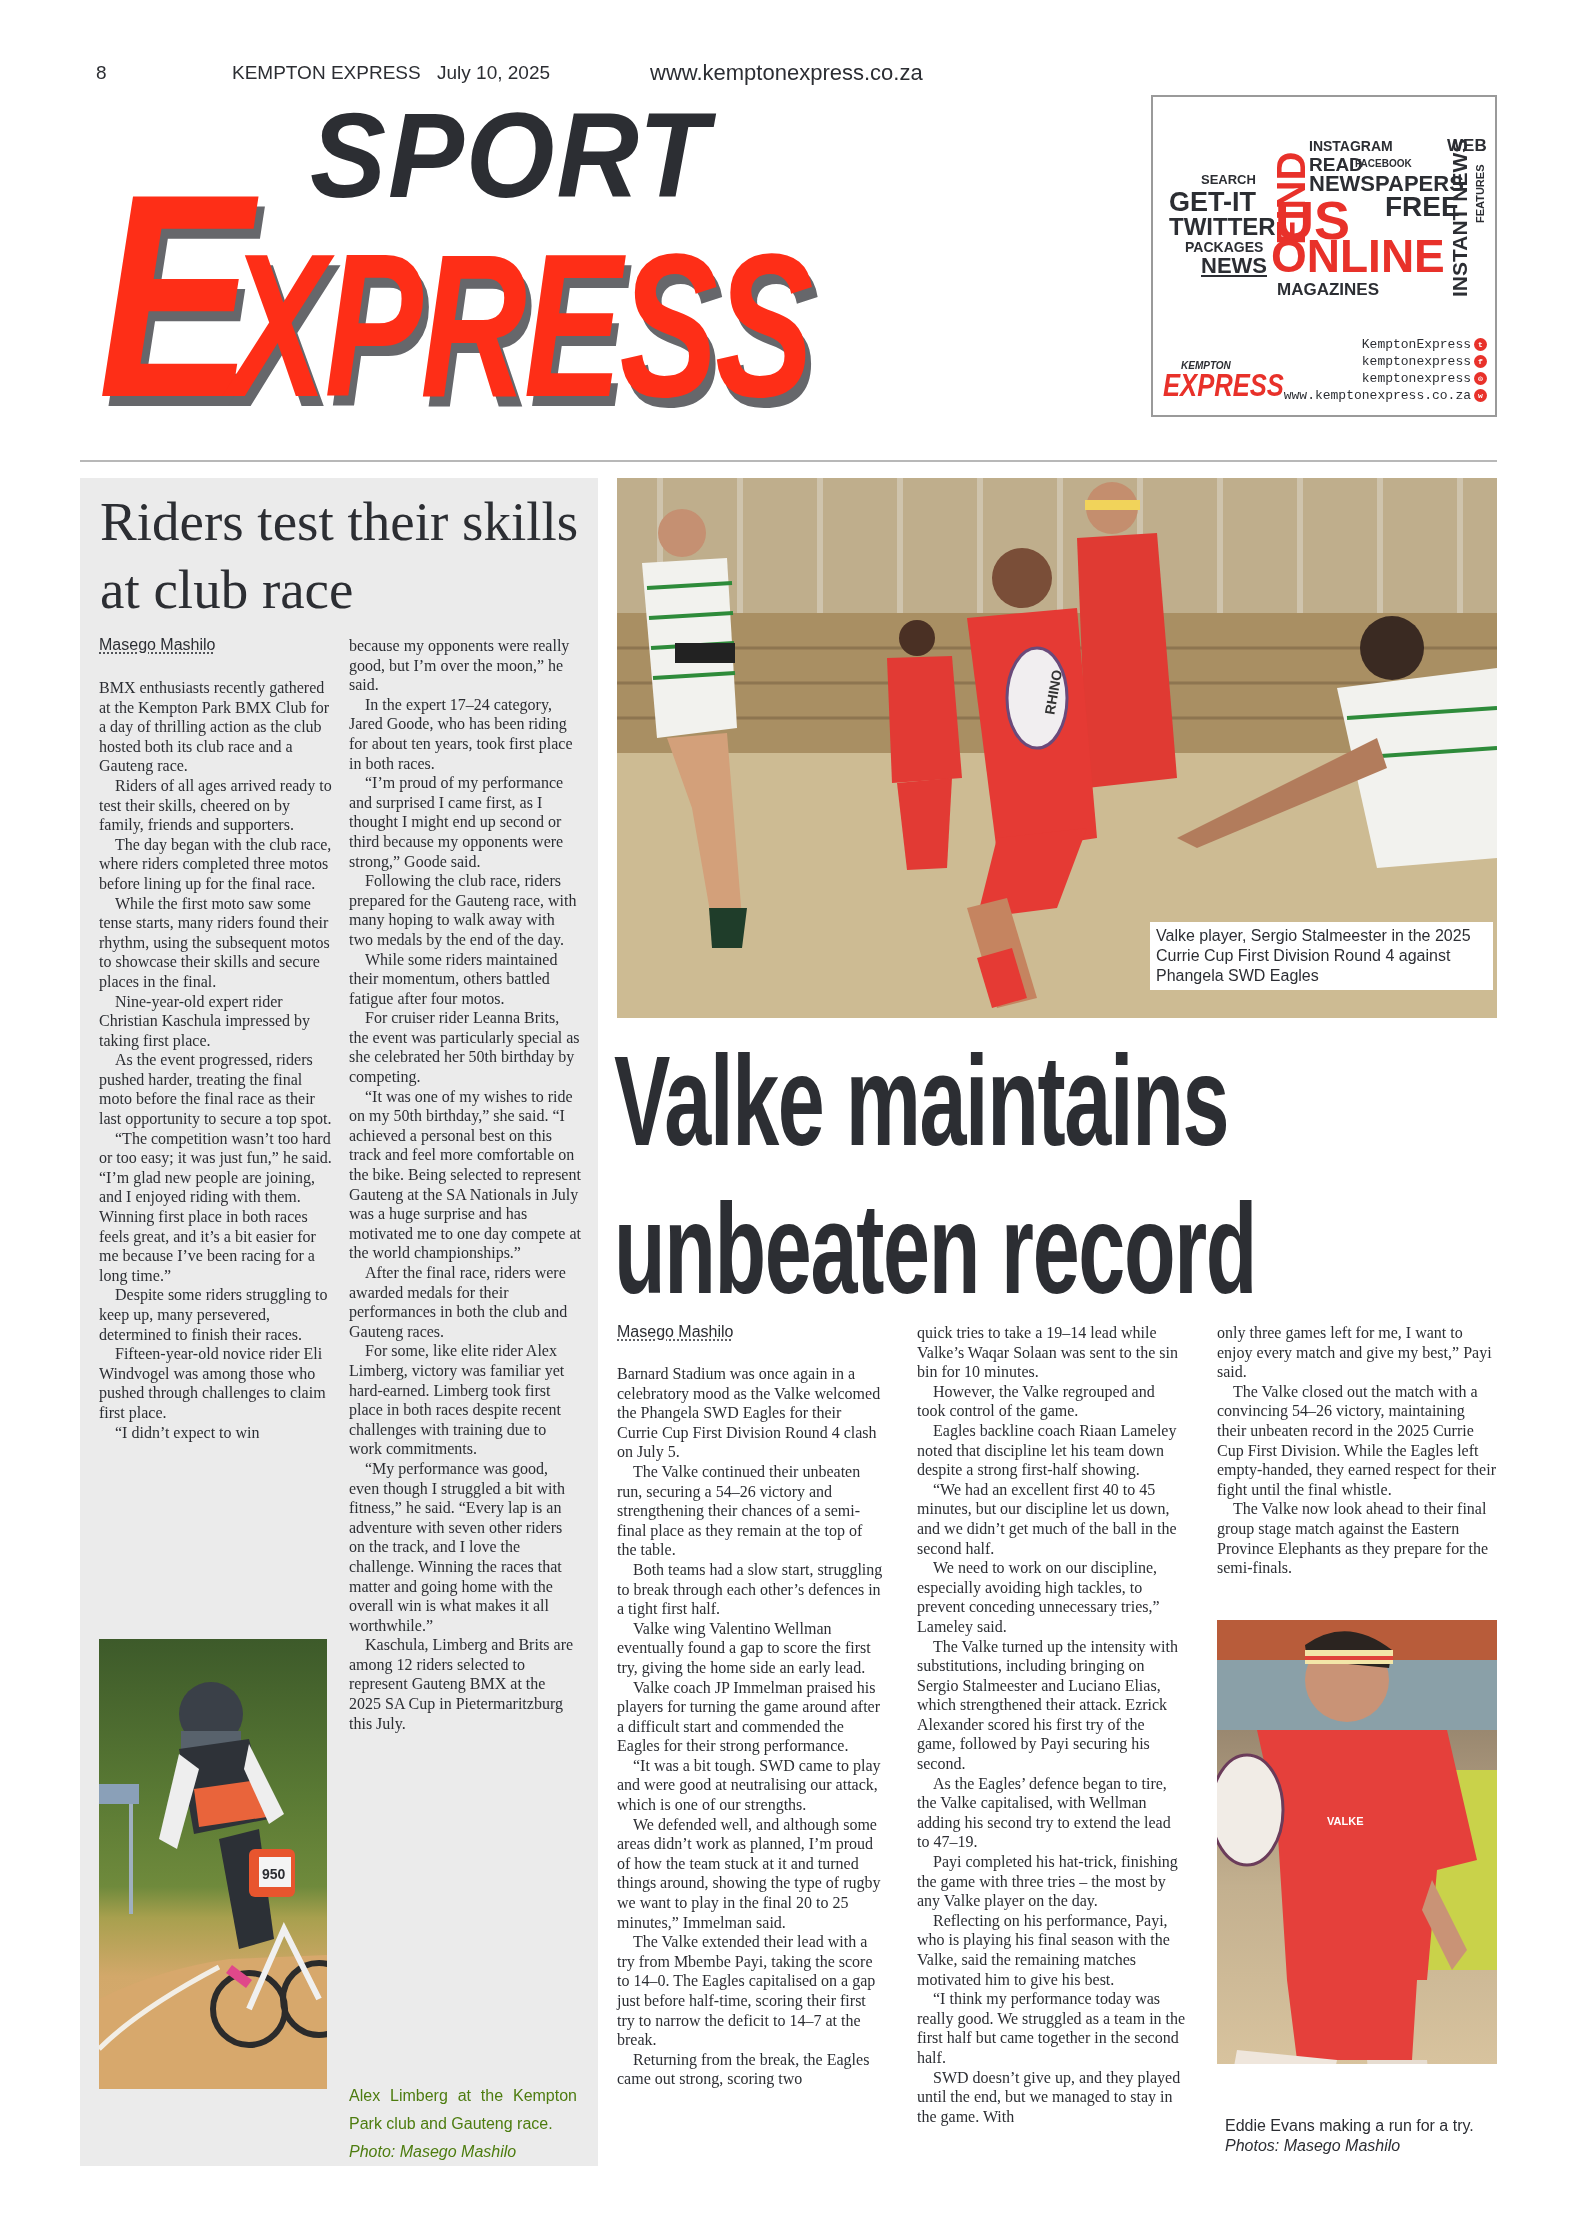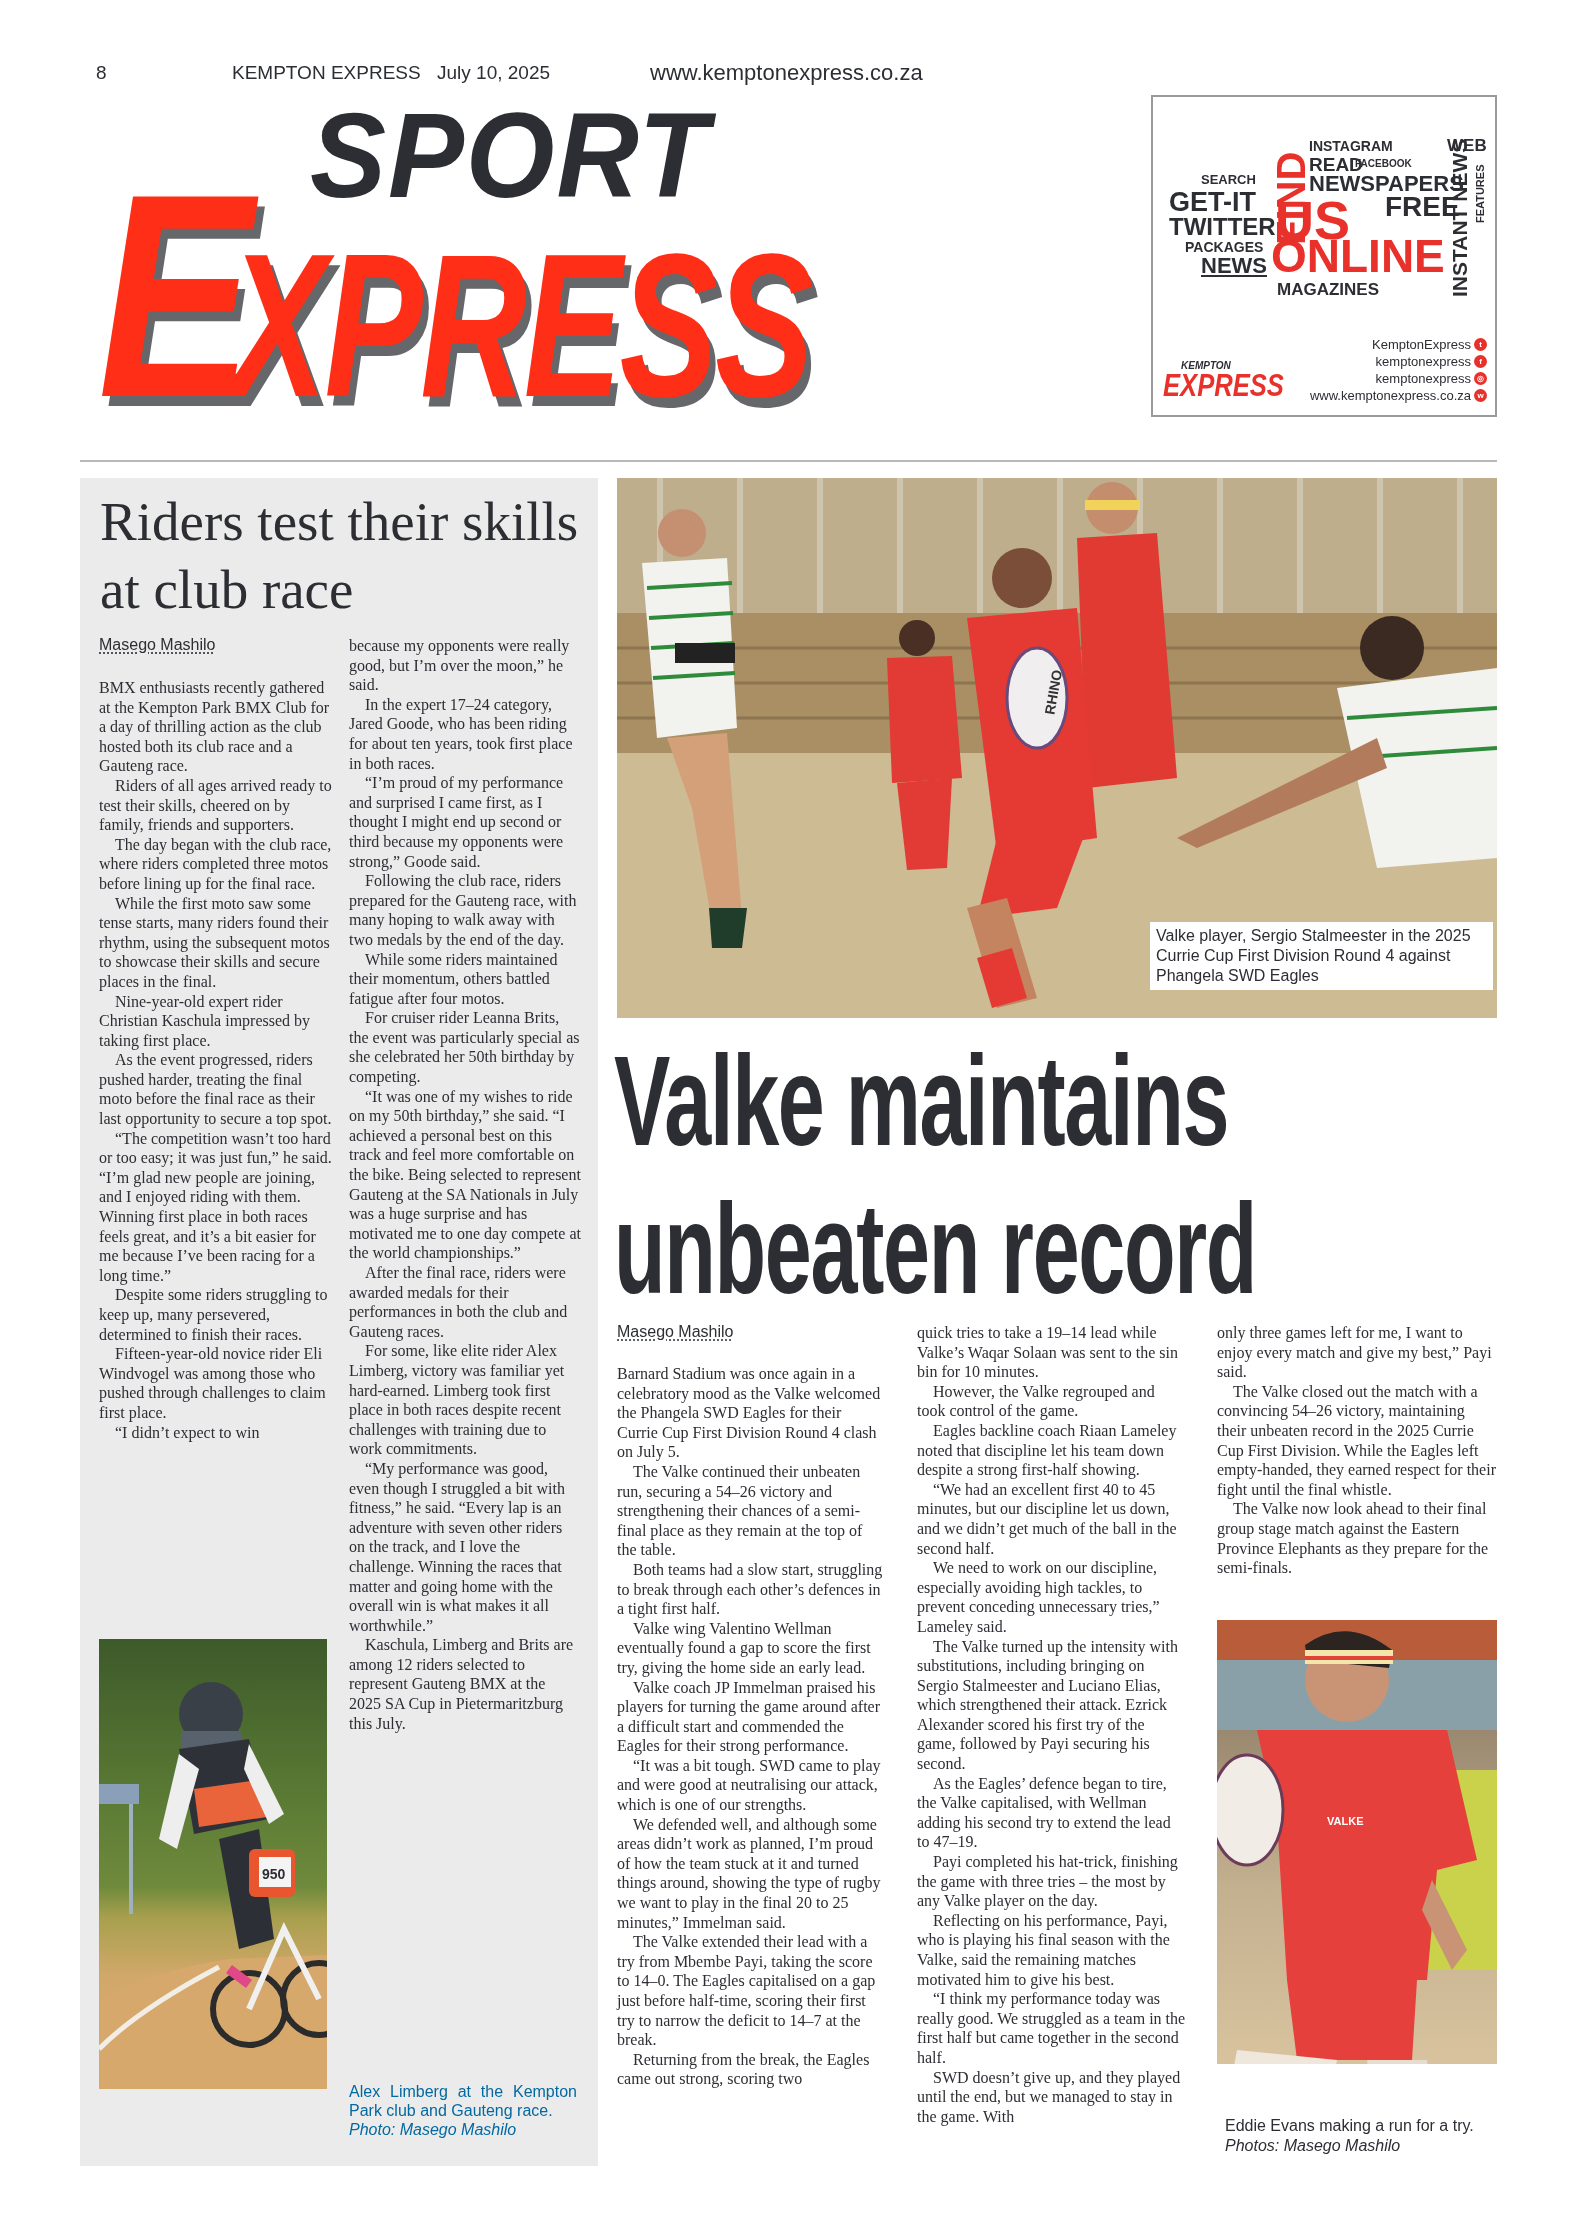--- a/index.html
+++ b/index.html
@@ -14,36 +14,36 @@
   .mast-sport { left:310px; top:95px; font-family:"Liberation Sans", sans-serif; font-weight:bold; font-style:italic; font-size:120px; line-height:1; color:#2c2e33; letter-spacing:2px; transform:scaleX(0.95); transform-origin:left; }
   .mast-express { left:98px; top:150px; font-family:"Liberation Sans", sans-serif; font-weight:bold; font-style:italic; color:#fe2e17; line-height:1; text-shadow:8px 10px 0 #66676b; }
   .mast-e { font-size:290px; display:inline-block; transform:scaleX(0.8); transform-origin:left bottom; }
   .mast-rest { font-size:205px; display:inline-block; transform:scaleX(0.72); transform-origin:left bottom; margin-left:-62px; letter-spacing:-4px; }
 
   
   .adbox { left:1151px; top:95px; width:346px; height:322px; border:2px solid #9a9a9a; background:#fff; box-sizing:border-box; }
   .adbox .inner { position:relative; width:100%; height:100%; }
   .w { position:absolute; font-family:"Liberation Sans", sans-serif; font-weight:bold; color:#2c2e33; line-height:1; white-space:nowrap; }
   .w.red { color:#e8312a; }
-  .social { position:absolute; right:8px; font-family:Liberation Sans, sans-serif; font-size:13px; color:#2c2e33; display:flex; align-items:center; gap:3px; }
+  .social { position:absolute; right:8px; font-family:Liberation Mono, monospace; font-size:13px; color:#2c2e33; display:flex; align-items:center; gap:3px; }
   .social .dot { width:13px; height:13px; border-radius:50%; background:#e8312a; color:#fff; font-size:8px; font-weight:bold; display:flex; align-items:center; justify-content:center; }
 
   .rule { left:80px; top:460px; width:1417px; height:2px; background:#b8b8b8; }
 
   
   .leftpanel { left:80px; top:478px; width:518px; height:1688px; background:#ebebeb; }
   .h-riders { left:100px; top:488px; width:490px; font-family:Liberation Serif, serif; font-size:55px; line-height:68px; color:#2c2e33; }
   .byline { font-family:"Liberation Sans", sans-serif; font-size:16px; color:#2c2e33; text-decoration:underline dotted; text-underline-offset:3px; }
   .col { font-size:16px; line-height:19.6px; color:#2c2e33; }
   .col p { margin:0; text-indent:16px; }
   .col p.first { text-indent:0; }
 
   .photo-bmx { left:99px; top:1639px; width:228px; height:450px; overflow:hidden;
     background:linear-gradient(180deg,#3d5a2a 0%,#5a7a34 35%,#6f8a3c 55%,#a8a04e 62%,#d2a86a 75%,#d9ad70 100%); }
-  .caption-left { left:349px; top:2082px; width:228px; font-family:"Liberation Sans", sans-serif; font-size:16px; line-height:19px; color:#0369a1; text-align:justify; }
+  .caption-left { left:349px; top:2082px; width:228px; font-family:"Liberation Sans", sans-serif; font-size:16px; line-height:28px; color:#4d7c0f; text-align:justify; }
   .caption-left i { display:block; }
 
   
   .photo-rugby { left:617px; top:478px; width:880px; height:540px; overflow:hidden;
     background:linear-gradient(180deg,#c8b795 0%,#b9a37c 20%,#a68d62 40%,#c2ac82 56%,#d4c29a 70%,#cfbe98 100%); }
   .rugby-cap { right:4px; bottom:28px; width:343px; background:#fff; padding:4px 6px; font-family:"Liberation Sans", sans-serif; font-size:16px; line-height:20px; color:#2c2e33; box-sizing:border-box; }
 
   .h-valke { left:614px; top:1027px; width:900px; font-family:"Liberation Sans", sans-serif; font-weight:bold; font-size:128px; line-height:148px; color:#2c2e33; transform:scaleX(0.66); transform-origin:left; white-space:nowrap; letter-spacing:-2px; }
 
   .photo-evans { left:1217px; top:1620px; width:280px; height:444px; overflow:hidden;

